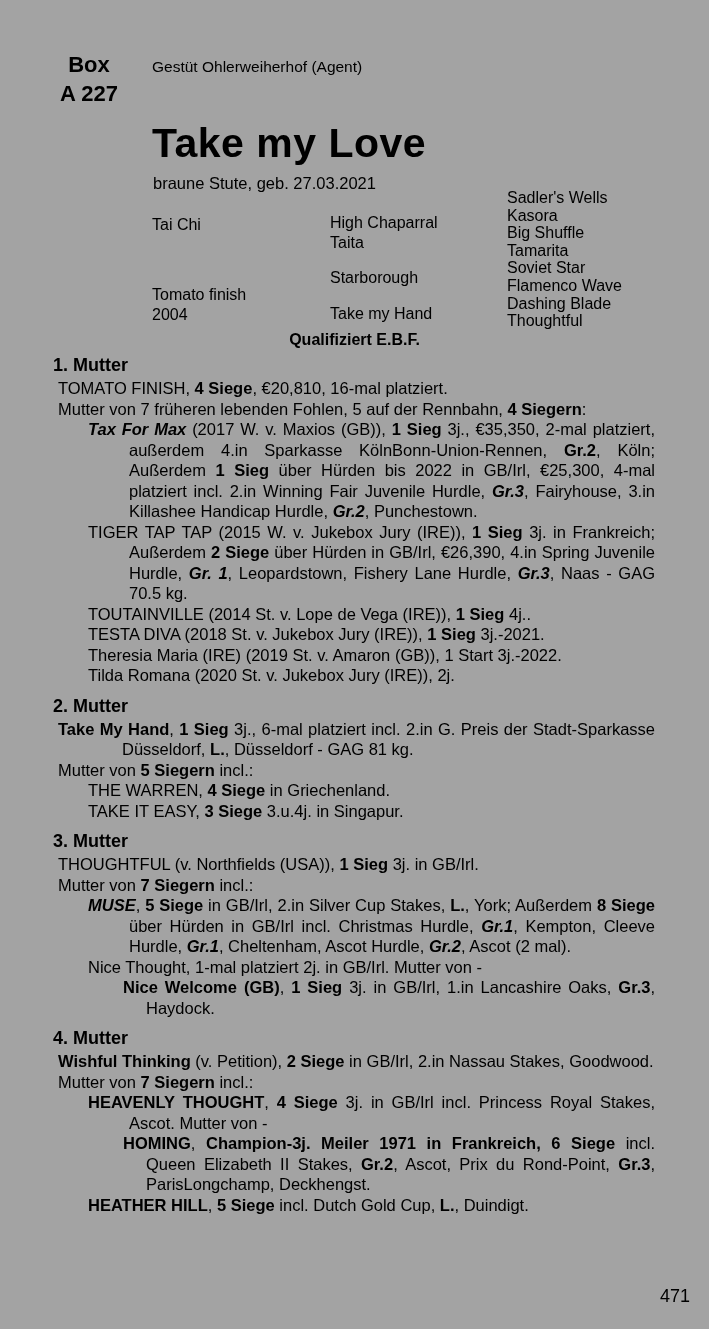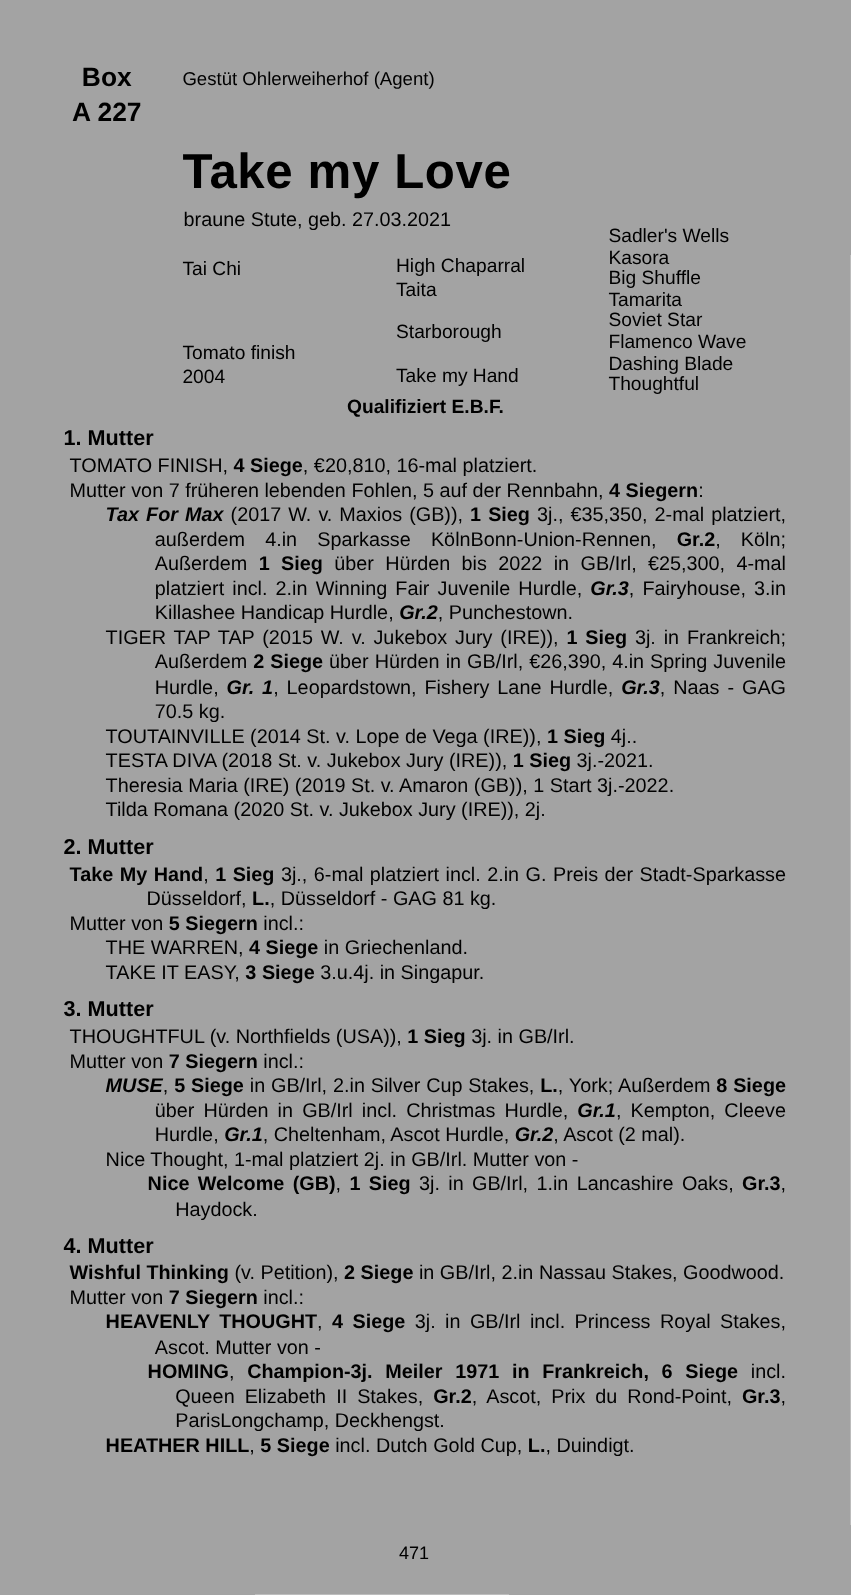--- a/index.html
+++ b/index.html
@@ -61,21 +61,21 @@
     margin: 10px 0 3px 8px;
   }
   .sections .sec-head:first-child { margin-top: 0; }
   .sections p { margin: 0; text-align: justify; }
   p.mare   { padding-left: 77px;  text-indent: -64px; }
   p.child1 { padding-left: 84px;  text-indent: -41px; }
   p.child2 { padding-left: 101px; text-indent: -23px; }
   
   .page-number {
     position: absolute; left: 0; top: 1286px; width: 690px;
-    text-align: center; font-size: 15px;
+    text-align: right; font-size: 18px;
   }
 </style>
 </head>
 <body>
 
 <div class="page">
 
   <div class="box-block">
     <div>Box</div>
     <div>A 227</div>

